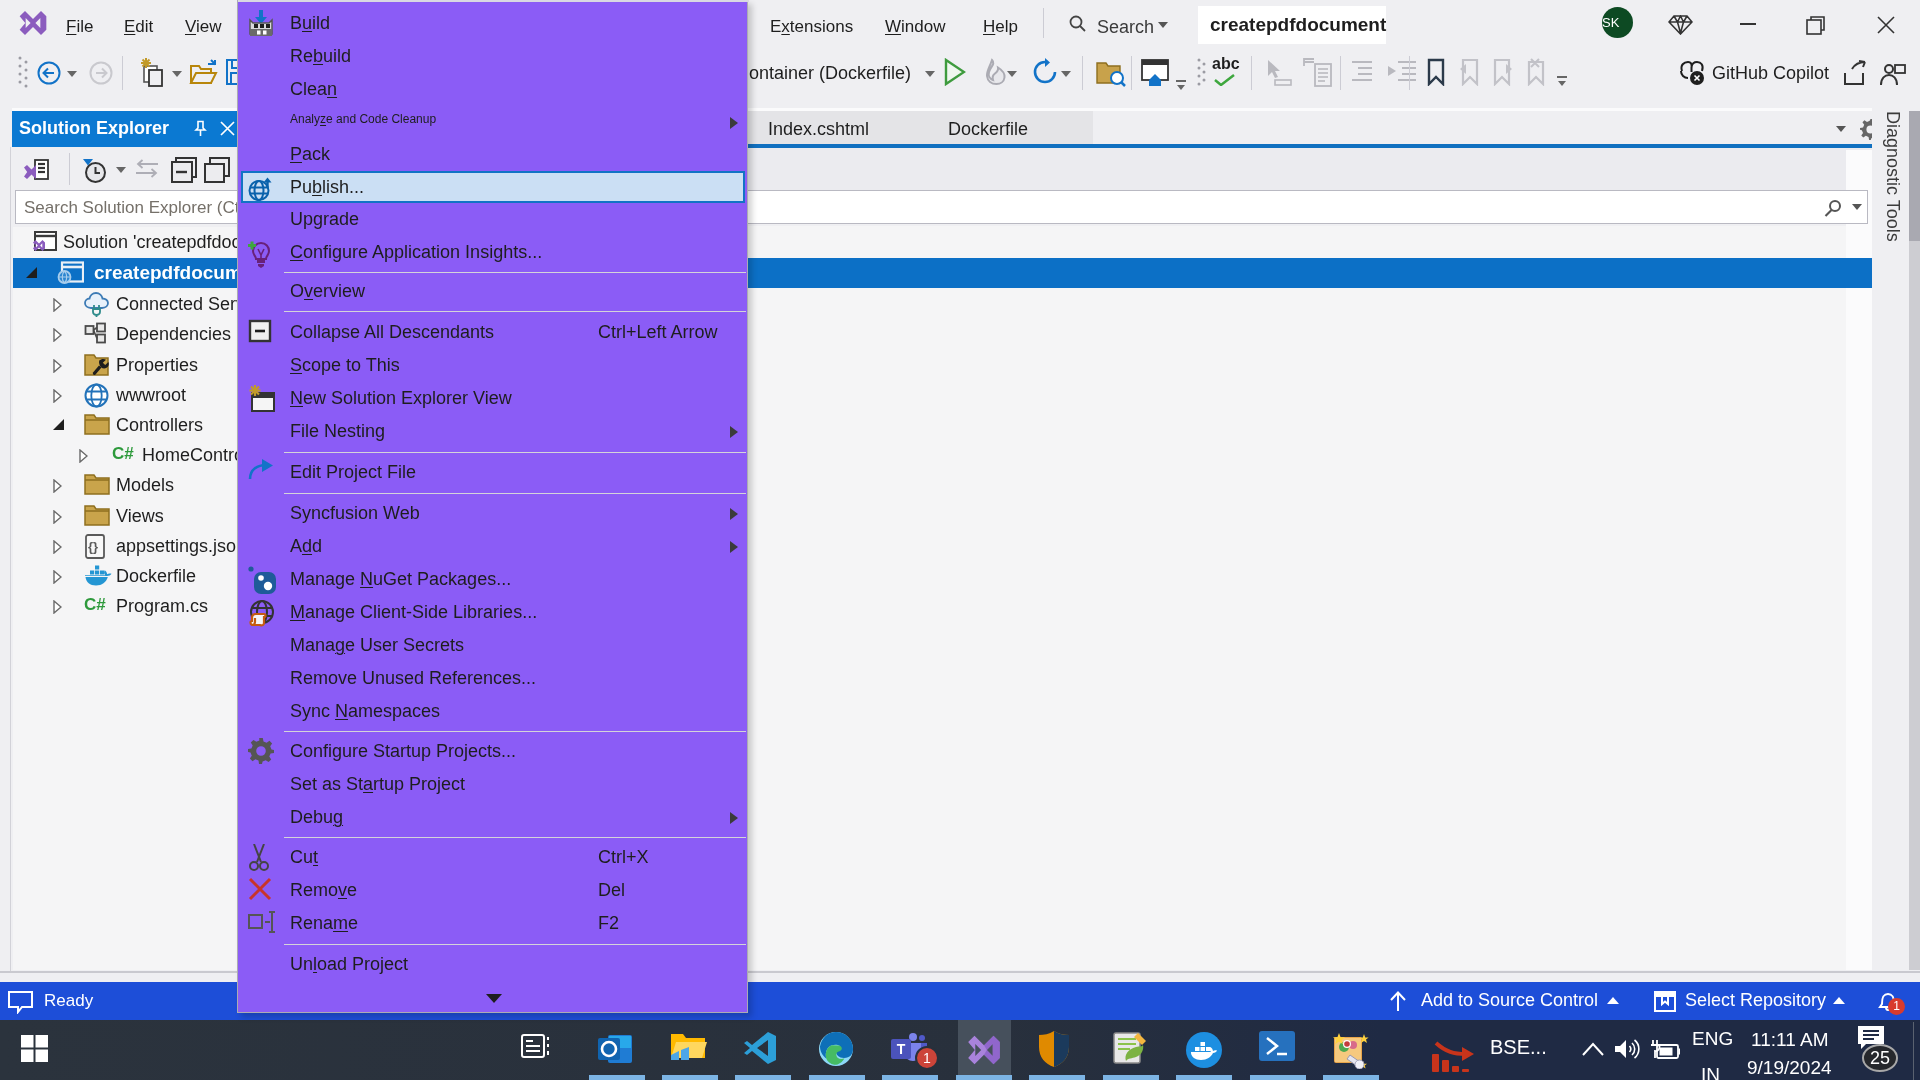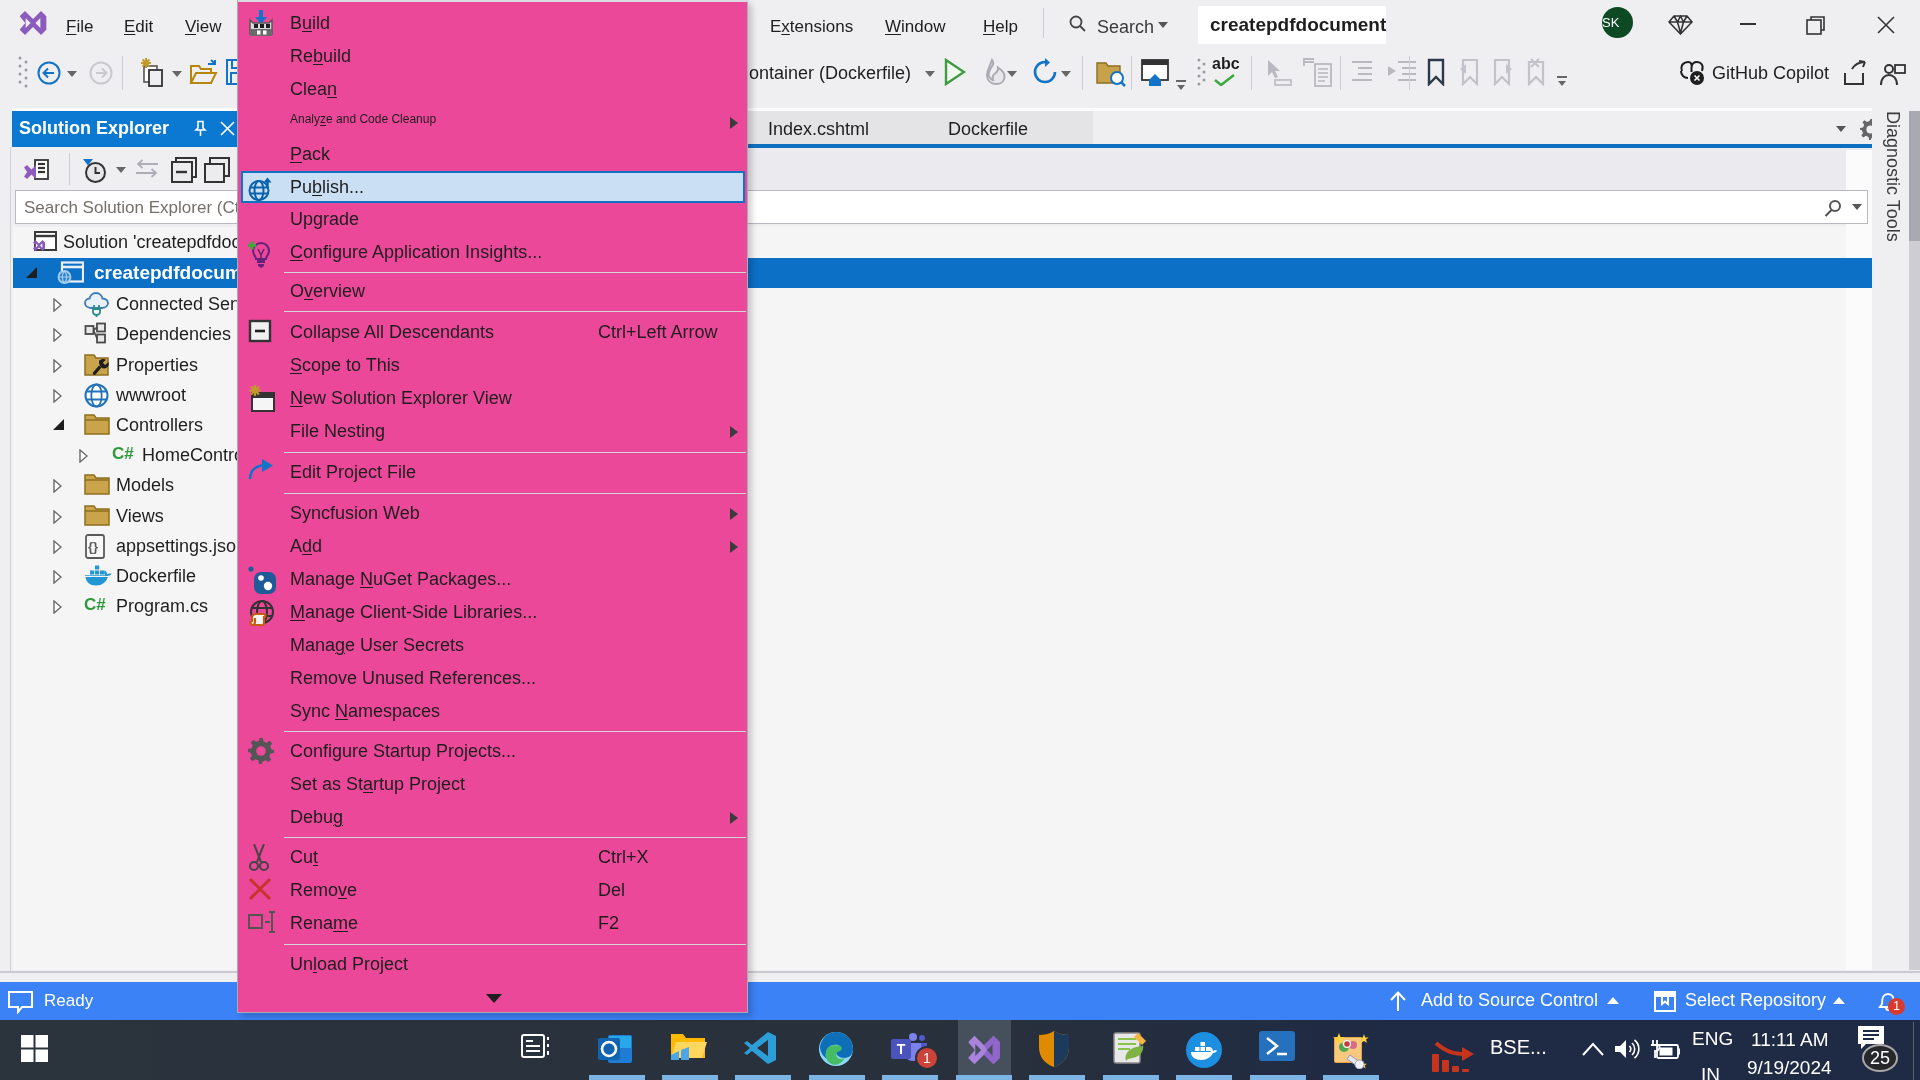--- a/index.html
+++ b/index.html
@@ -413,21 +413,21 @@
         <path fill="#fff" stroke="#6A6A6A" stroke-width="1.4" d="M1 1 L8 7 L1 13 Z"></path>
       </svg>
       <div class="ab" style="left:71px;top:367.2px;width:28px;height:27px;"><svg width="24" height="20" viewBox="0 0 24 20">
           <text x="0" y="16" font-family="Liberation Sans" font-size="17" font-weight="bold" fill="#2E9A3C">C#</text>
         </svg></div>
       <div class="ab txt" style="left:103px;top:369.2px;font-size:18px;">Program.cs</div>
     </div>
 </div>
 
 <div class="ab" style="left:0;top:971px;width:1920px;height:2px;background:#C9C9CF;"></div>
-<div class="ab" style="left:0;top:982px;width:1920px;height:38px;background:#3b82f6;">
+<div class="ab" style="left:0;top:982px;width:1920px;height:38px;background:#1d4ed8;">
   <svg class="ab" style="left:8px;top:9px" width="25" height="23" viewBox="0 0 25 23">
     <path fill="none" stroke="#fff" stroke-width="2" d="M1 1 L24 1 L24 16 L14 16 L10 21 L10 16 L1 16 Z"></path>
   </svg>
   <div class="ab" style="left:44px;top:9px;font-size:17px;color:#fff;">Ready</div>
   <svg class="ab" style="left:1389px;top:9px" width="18" height="21" viewBox="0 0 18 21">
     <path fill="none" stroke="#fff" stroke-width="2" d="M9 20 L9 2 M2 9 L9 1.5 L16 9"></path>
   </svg>
   <div class="ab" style="left:1421px;top:8px;font-size:18px;color:#fff;">Add to Source Control</div>
   <div class="ab" style="left:1607px;top:15px;width:0;height:0;border-left:6px solid transparent;border-right:6px solid transparent;border-bottom:7px solid #fff;"></div>
   <svg class="ab" style="left:1654px;top:9px" width="22" height="21" viewBox="0 0 22 21">
@@ -591,21 +591,21 @@
     <g stroke="#1F2A44" stroke-width="2">
         <line x1="5" y1="5" x2="21" y2="5"></line>
         <line x1="5" y1="9" x2="21" y2="9"></line>
         <line x1="5" y1="13" x2="16" y2="13"></line>
       </g>
   </svg>
   <div class="ab" style="left:1862px;top:24px;width:36px;height:28px;border-radius:50%;background:rgba(40,40,40,0.85);border:2px solid #A8A8A8;box-sizing:border-box;color:#fff;font-size:18px;text-align:center;line-height:24px;">25</div>
   <div class="ab" style="left:1913px;top:2px;width:1px;height:58px;background:#5A6270;"></div>
 </div>
 
-<div class="ab" id="ctxmenu" style="left:237px;top:0;width:511px;height:1013px;background:#ec4899;border:1px solid #ABABB3;border-top:none;box-sizing:border-box;box-shadow:4px 4px 6px rgba(0,0,0,0.18);z-index:10;">
+<div class="ab" id="ctxmenu" style="left:237px;top:0;width:511px;height:1013px;background:#8b5cf6;border:1px solid #ABABB3;border-top:none;box-sizing:border-box;box-shadow:4px 4px 6px rgba(0,0,0,0.18);z-index:10;">
   <div class="ab" style="left:0;top:0;width:511px;height:2px;background:#D9D9E2;"></div>
   <div id="menuitems">
       <div class="ab" style="left:10px;top:10px;width:28px;height:28px;"><svg width="26" height="28" viewBox="0 0 26 28">
           <path fill="#1273C8" d="M11 0 L15 0 L15 7 L19 7 L13 14 L7 7 L11 7 Z"></path>
           <path fill="#D8D8DC" stroke="#555" stroke-width="1.5" d="M2 10 L2 24 L24 24 L24 10 L21 13 L5 13 Z"></path>
           <path fill="#6A6A6A" d="M2 19 L24 19 L24 26 L2 26 Z"></path>
           <g fill="#1E1E1E">
             <rect x="6" y="14" width="4" height="4"></rect>
             <rect x="12" y="14" width="4" height="4"></rect>
             <rect x="18" y="14" width="4" height="4"></rect>

